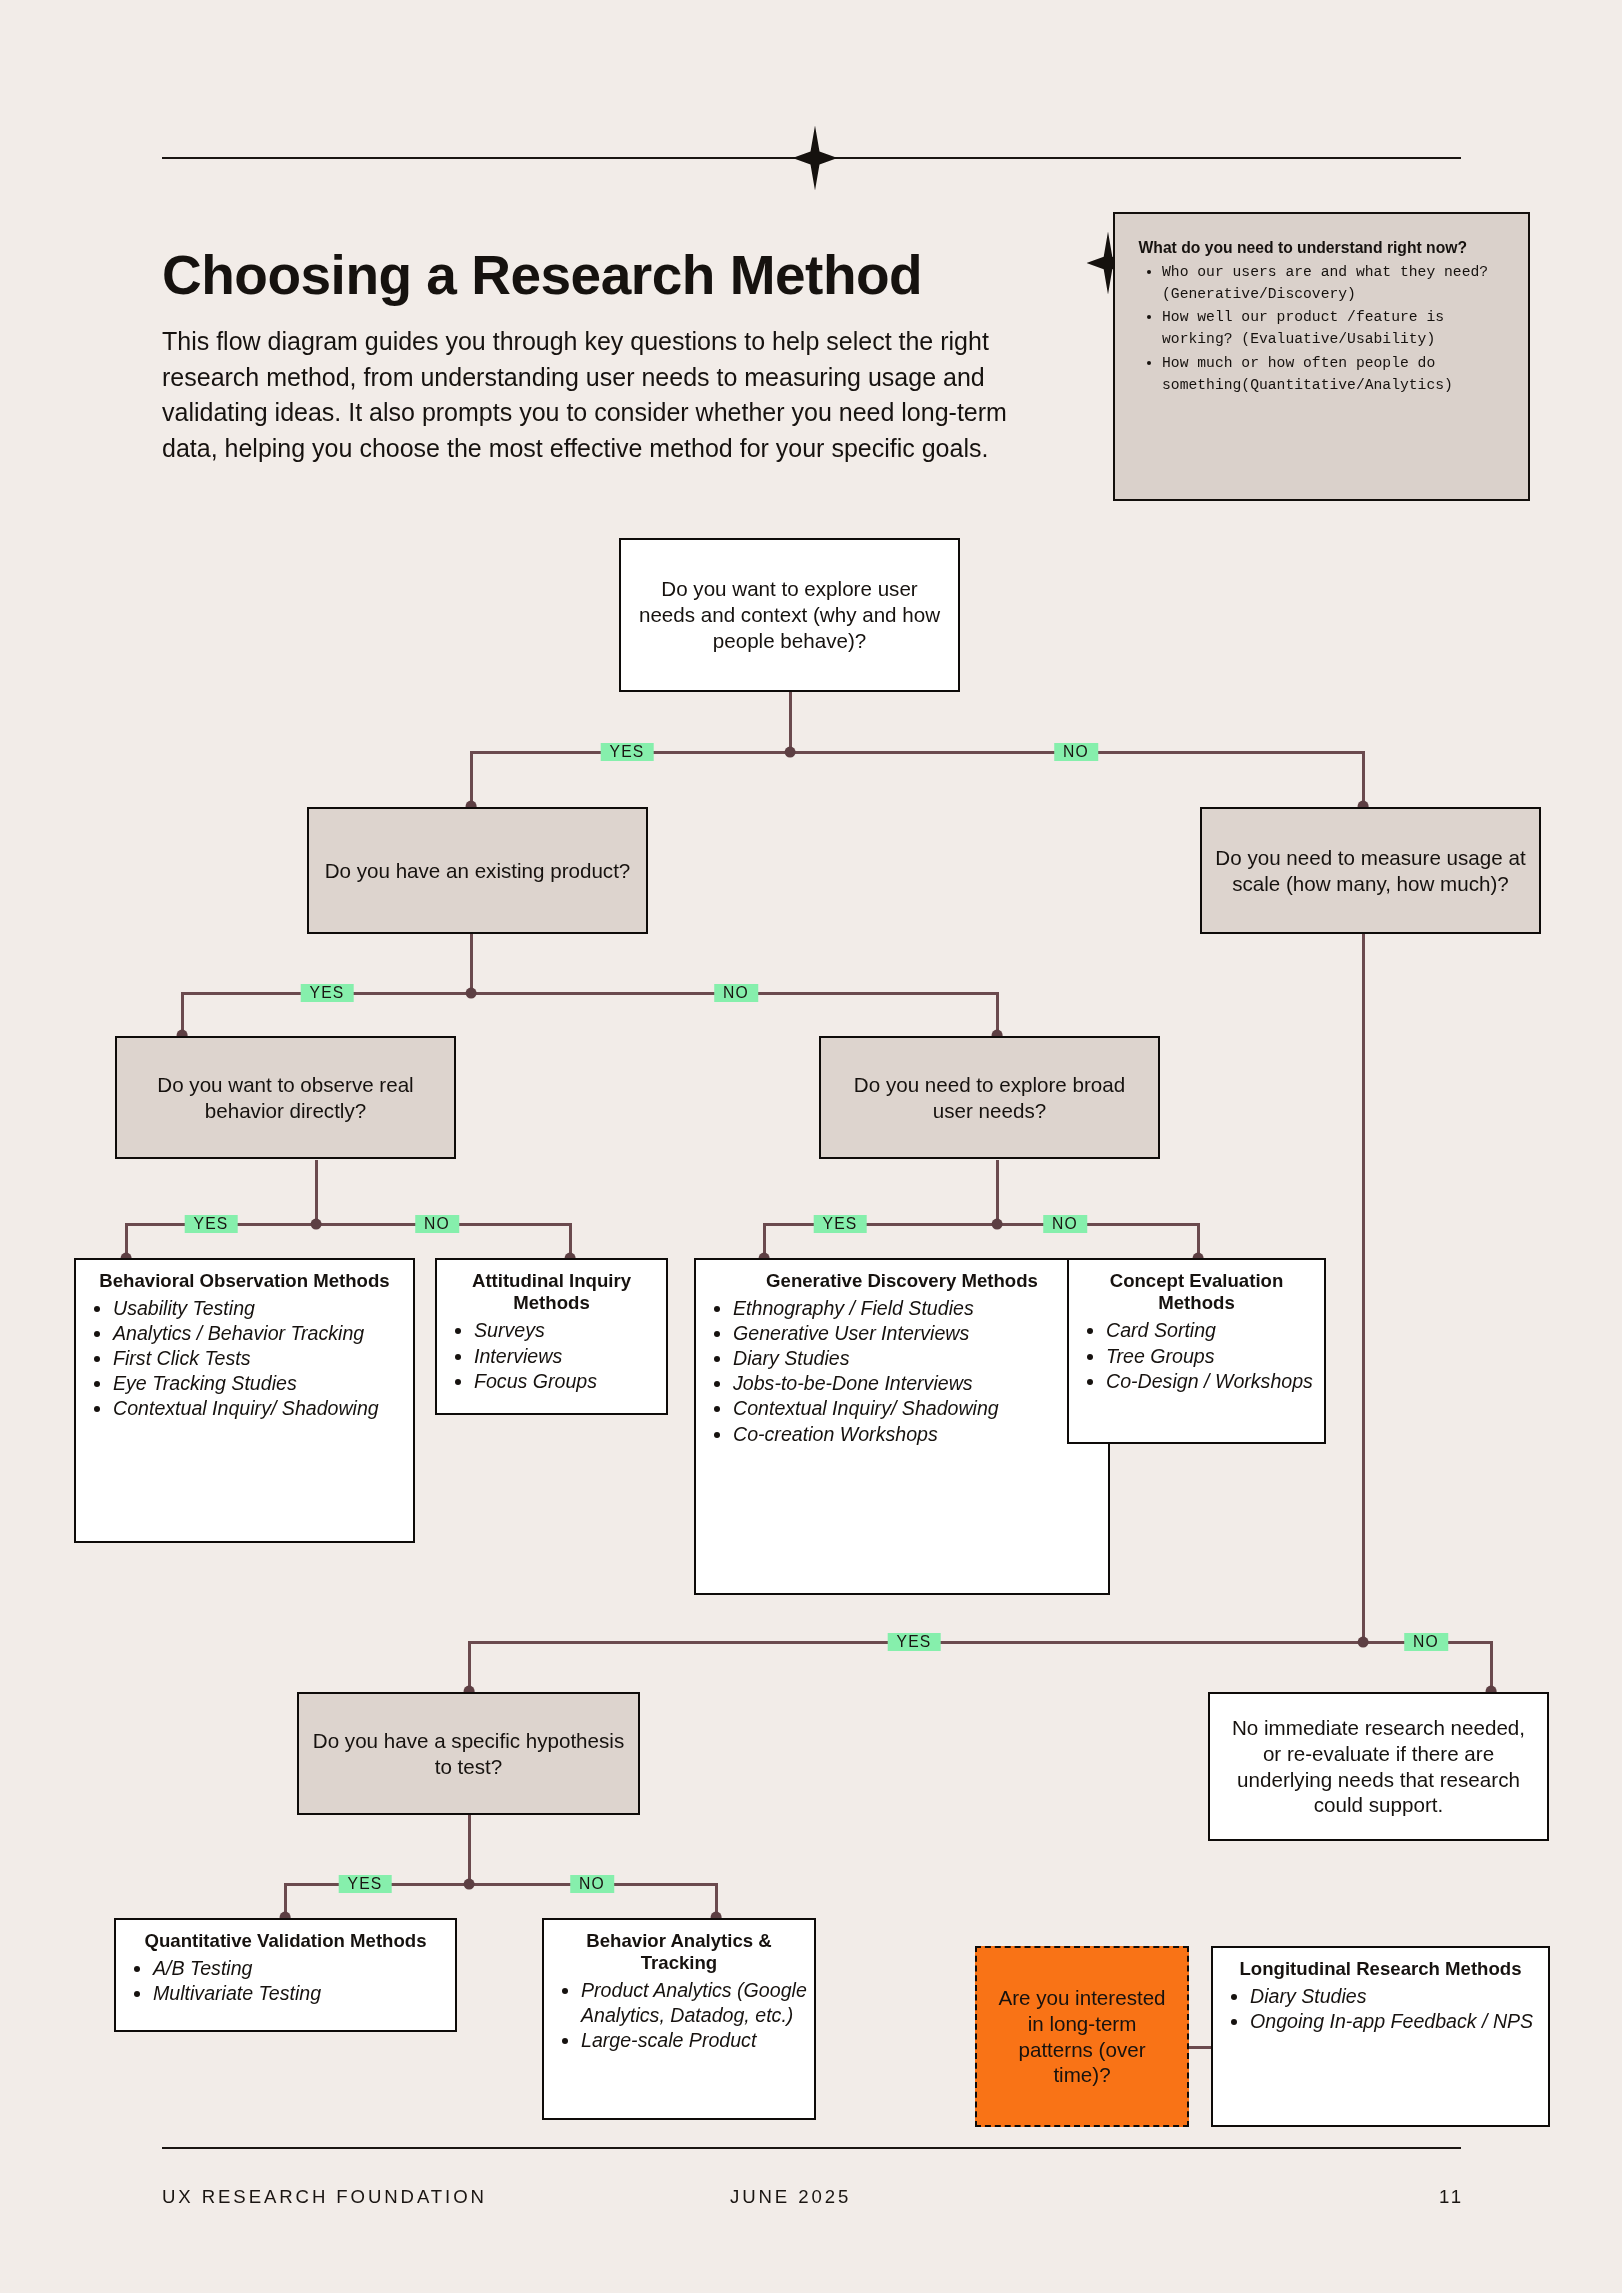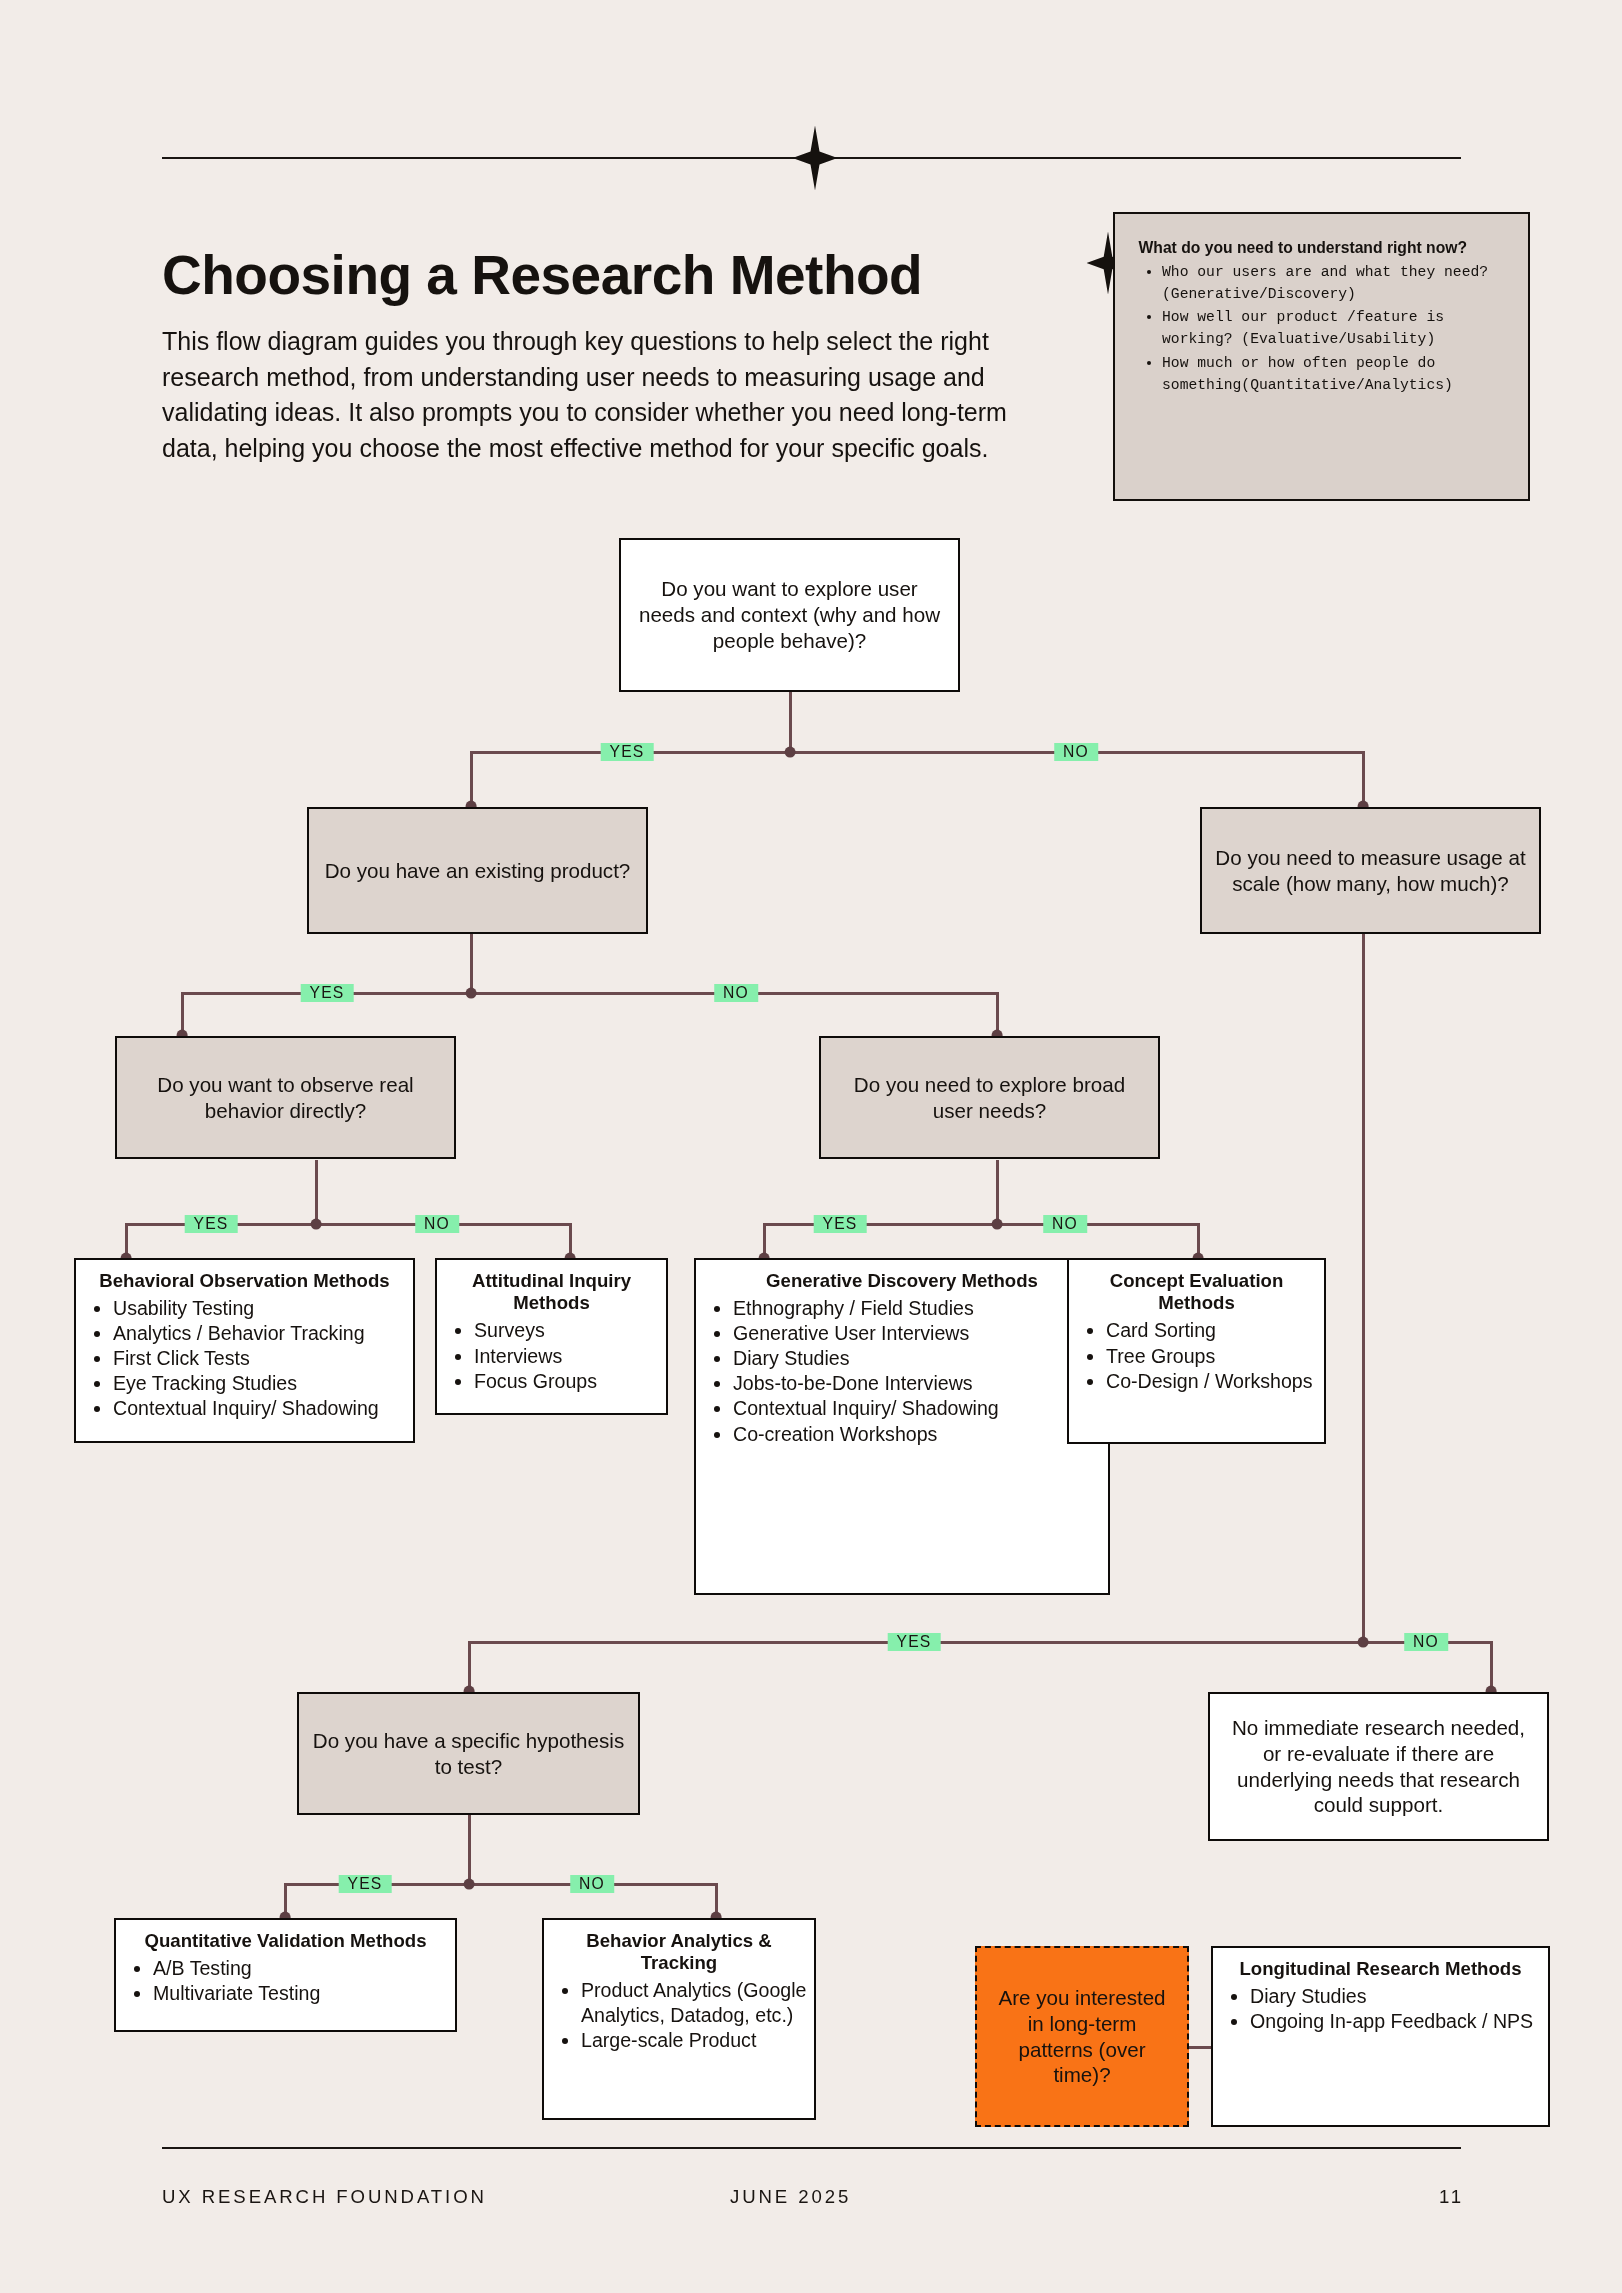--- a/index.html
+++ b/index.html
@@ -58,21 +58,21 @@
   }
   .node.q{background:#ddd4ce;}
   .node.qw{background:#ffffff;}
   .node.out{background:#ffffff;text-align:left;justify-content:flex-start;}
   .node.dashed{background:#f97316;border:2.9px dashed #0e0b09;}
   .node .qt{font-size:20.6px;line-height:1.26;padding:0 11.8px;}
   .node h5{
     margin:9.8px 0 2px 0;font-size:18.6px;font-weight:700;text-align:center;
     line-height:1.2;padding:0 7.8px;
   }
-  .node ul{margin:2px 0 7.8px 0;padding-left:37px;}
+  .node ul{margin:2px 0 7.8px 0;padding-left:37px;font-style:italic;}
   .node li{font-size:19.6px;line-height:1.23;margin-bottom:1px;}
 
   
   .ln{position:absolute;background:#6b4a4e;}
   .lnh{height:2.5px;}
   .lnv{width:2.5px;}
   .dot{position:absolute;width:10.8px;height:10.8px;border-radius:50%;background:#5d3f43;transform:translate(-50%,-50%);}
   .lbl{
     position:absolute;font-size:15.7px;letter-spacing:1.2px;
     background:#86efac;padding:0 8.8px;transform:translate(-50%,-50%);
@@ -182,21 +182,21 @@
   </div>
 
   <div class="node q" style="left:115px;top:1036px;width:341px;height:123px;">
     <div class="qt">Do you want to observe real behavior directly?</div>
   </div>
 
   <div class="node q" style="left:819px;top:1036px;width:341px;height:123px;">
     <div class="qt">Do you need to explore broad user needs?</div>
   </div>
 
-  <div class="node out" style="left:74px;top:1258px;width:341px;height:185px;">
+  <div class="node out" style="left:74px;top:1258px;width:341px;height:285px;">
     <h5>Behavioral Observation Methods</h5>
     <ul>
       <li>Usability Testing</li>
       <li>Analytics / Behavior Tracking</li>
       <li>First Click Tests</li>
       <li>Eye Tracking Studies</li>
       <li>Contextual Inquiry/ Shadowing</li>
     </ul>
   </div>
 

